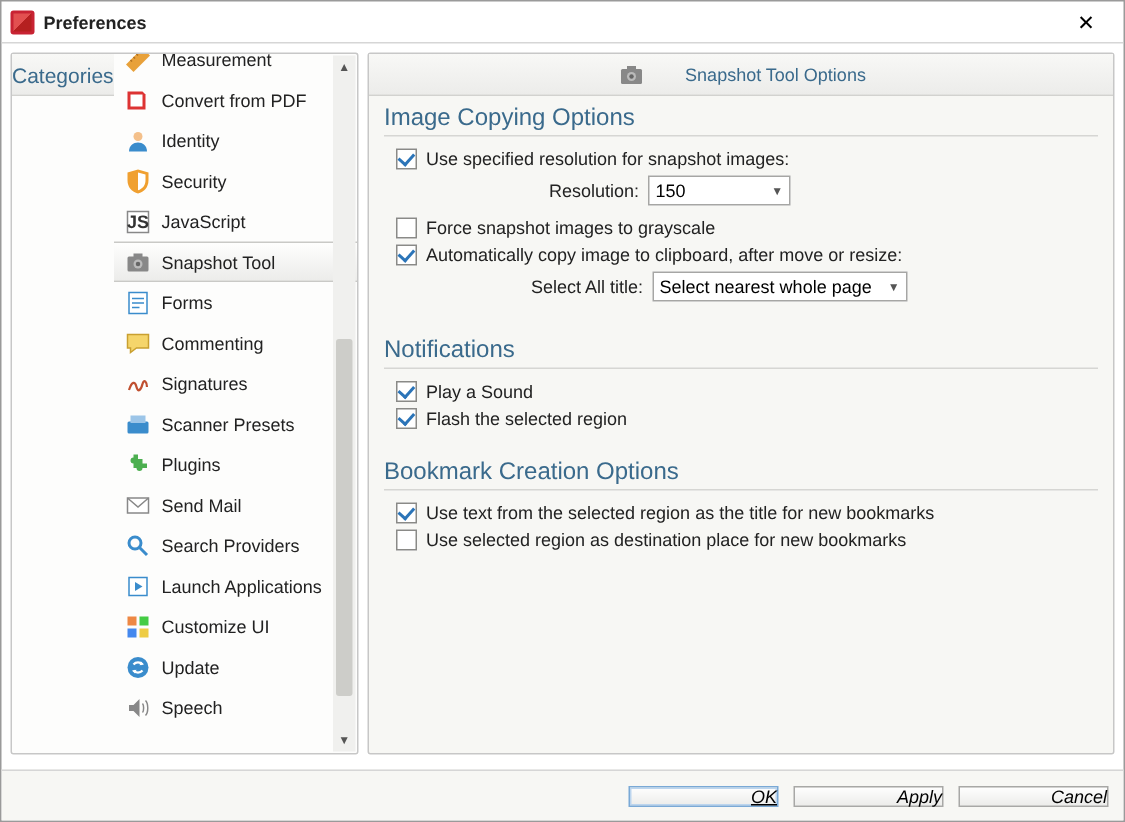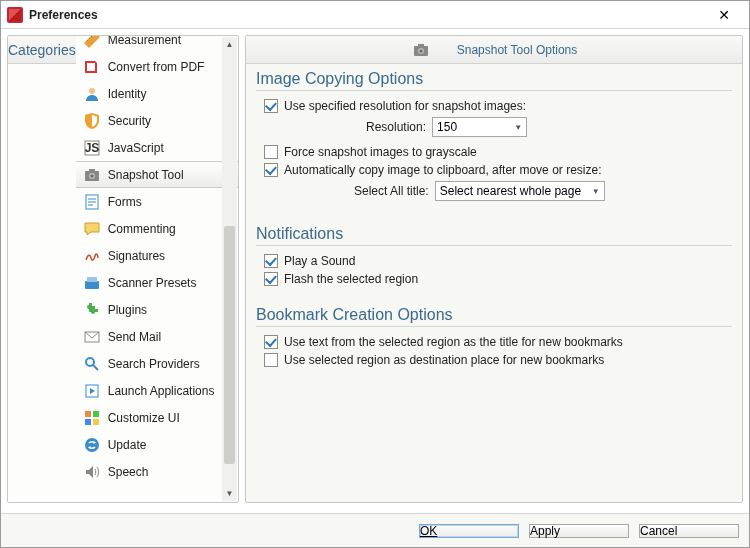--- a/index.html
+++ b/index.html
@@ -31,21 +31,21 @@
 .row{display:flex;align-items:flex-end;margin:4px 0 4px 8px;}
 .cb{width:14px;height:14px;border:1px solid #8a8a87;background:#fff;display:inline-flex;align-items:center;justify-content:center;margin-right:6px;cursor:pointer;}
 .cb.checked::after{content:"";width:8px;height:5px;border:2px solid #2b74b8;border-top:none;border-right:none;transform:rotate(-48deg) translate(1px,-1px);}
 .lbl{color:#222;}
 .subrow{display:flex;align-items:center;margin:4px 0 8px 110px;}
 .subrow2{display:flex;align-items:center;margin:4px 0 8px 98px;}
 .combo{height:20px;border:1px solid #a6a6a4;background:#fff;display:flex;align-items:center;padding:0 4px;min-width:95px;cursor:pointer;}
 .combo-val{flex:1;}
 .combo-arrow{font-size:8px;color:#555;margin-left:4px;}
 .footer{position:absolute;bottom:0;left:0;right:0;height:34px;border-top:1px solid #d6d6d6;display:flex;align-items:center;justify-content:flex-end;padding:0 10px;gap:10px;background:#f7f7f4;}
-.btn{width:100px;height:14px;border:1px solid #a8a8a6;background:linear-gradient(#fefefe,#ececea);display:flex;align-items:center;justify-content:flex-start;cursor:pointer;}
+.btn{width:100px;height:14px;border:1px solid #a8a8a6;background:linear-gradient(#fefefe,#ececea);display:flex;align-items:center;justify-content:flex-end;cursor:pointer;font-style:italic;}
 .btn.primary{border:1px solid #7aa9d6;box-shadow:0 0 0 1px #bcd5ee inset;}
 .btn u{text-decoration:underline;}
 </style>
 </head>
 <body>
 
 <svg width="0" height="0" style="position:absolute">
 <defs>
 <symbol id="i-convert" viewBox="0 0 18 18">
         <path fill="#d33" d="M2 3h10l2 2v10H2z"></path>

